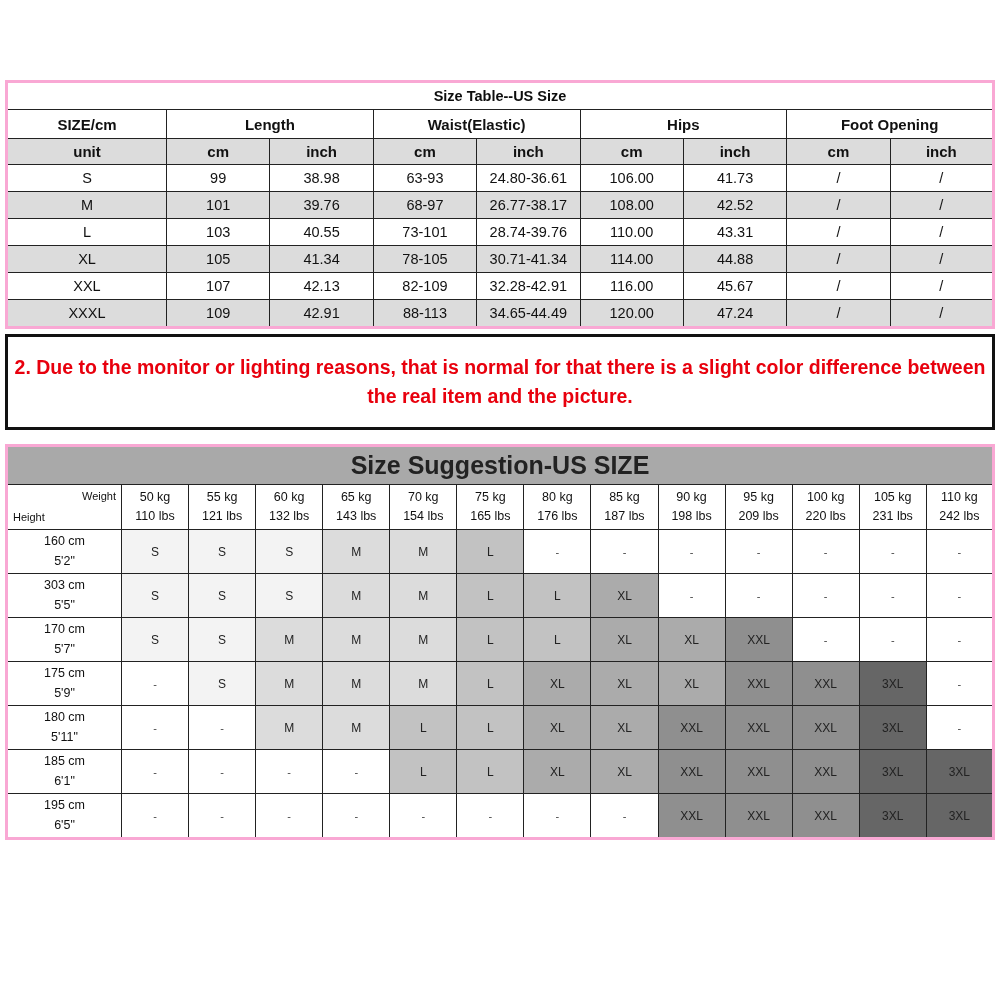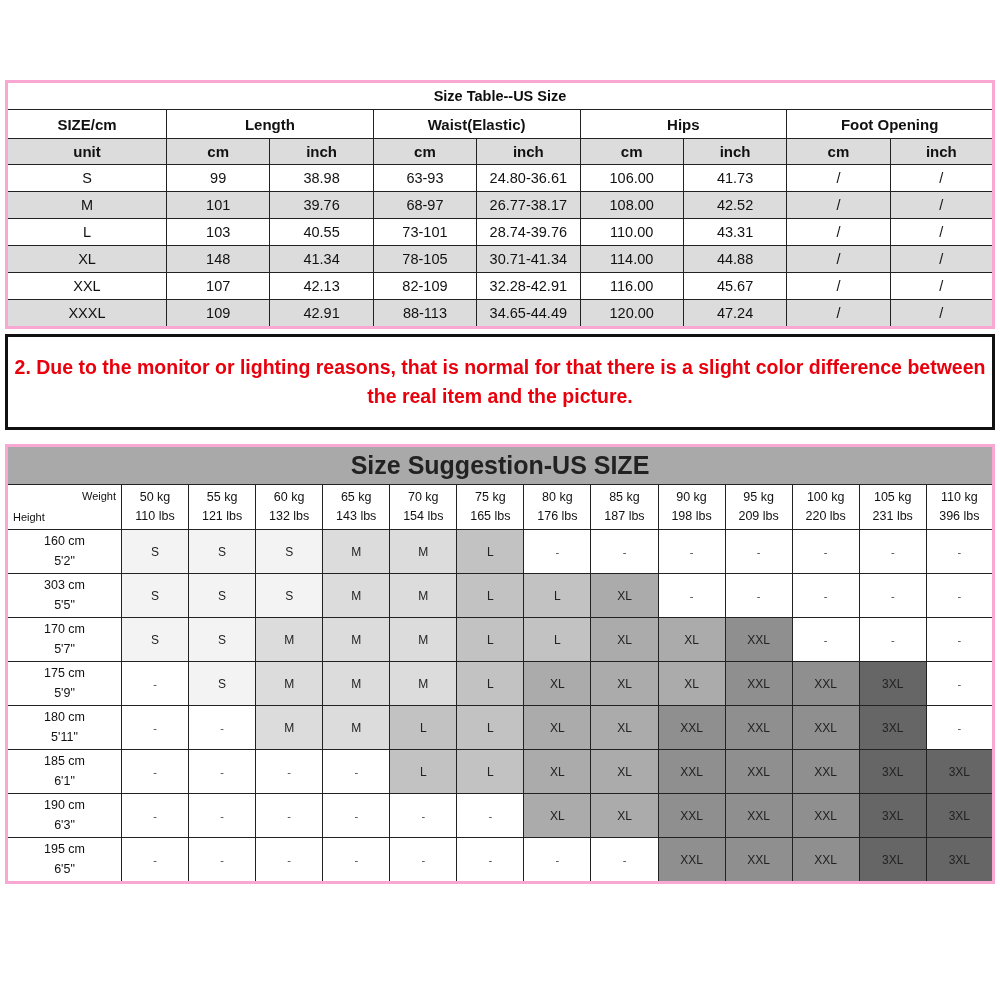--- a/index.html
+++ b/index.html
@@ -102,21 +102,21 @@
           <td>40.55</td>
           <td>73-101</td>
           <td>28.74-39.76</td>
           <td>110.00</td>
           <td>43.31</td>
           <td>/</td>
           <td>/</td>
         </tr>
         <tr class="shade">
           <td>XL</td>
-          <td>148</td>
+          <td>105</td>
           <td>41.34</td>
           <td>78-105</td>
           <td>30.71-41.34</td>
           <td>114.00</td>
           <td>44.88</td>
           <td>/</td>
           <td>/</td>
         </tr>
         <tr>
           <td>XXL</td>
@@ -216,21 +216,21 @@
           <th>
             <div>100 kg</div>
             <div>220 lbs</div>
           </th>
           <th>
             <div>105 kg</div>
             <div>231 lbs</div>
           </th>
           <th>
             <div>110 kg</div>
-            <div>396 lbs</div>
+            <div>242 lbs</div>
           </th>
         </tr>
     </tbody>
     <tbody id="t2-body">
         <tr>
           <th class="hhead">
             <div>160 cm</div>
             <div>5'2"</div>
           </th>
           <td style="background: rgb(243, 243, 243);">S</td>
@@ -337,39 +337,20 @@
           <td style="background: rgb(171, 171, 171);">XL</td>
           <td style="background: rgb(171, 171, 171);">XL</td>
           <td style="background: rgb(143, 143, 143);">XXL</td>
           <td style="background: rgb(143, 143, 143);">XXL</td>
           <td style="background: rgb(143, 143, 143);">XXL</td>
           <td style="background: rgb(102, 102, 102);">3XL</td>
           <td style="background: rgb(102, 102, 102);">3XL</td>
         </tr>
         <tr>
           <th class="hhead">
-            <div>190 cm</div>
-            <div>6'3"</div>
-          </th>
-          <td class="dash" style="background: rgb(255, 255, 255);">-</td>
-          <td class="dash" style="background: rgb(255, 255, 255);">-</td>
-          <td class="dash" style="background: rgb(255, 255, 255);">-</td>
-          <td class="dash" style="background: rgb(255, 255, 255);">-</td>
-          <td class="dash" style="background: rgb(255, 255, 255);">-</td>
-          <td class="dash" style="background: rgb(255, 255, 255);">-</td>
-          <td style="background: rgb(171, 171, 171);">XL</td>
-          <td style="background: rgb(171, 171, 171);">XL</td>
-          <td style="background: rgb(143, 143, 143);">XXL</td>
-          <td style="background: rgb(143, 143, 143);">XXL</td>
-          <td style="background: rgb(143, 143, 143);">XXL</td>
-          <td style="background: rgb(102, 102, 102);">3XL</td>
-          <td style="background: rgb(102, 102, 102);">3XL</td>
-        </tr>
-        <tr>
-          <th class="hhead">
             <div>195 cm</div>
             <div>6'5"</div>
           </th>
           <td class="dash" style="background: rgb(255, 255, 255);">-</td>
           <td class="dash" style="background: rgb(255, 255, 255);">-</td>
           <td class="dash" style="background: rgb(255, 255, 255);">-</td>
           <td class="dash" style="background: rgb(255, 255, 255);">-</td>
           <td class="dash" style="background: rgb(255, 255, 255);">-</td>
           <td class="dash" style="background: rgb(255, 255, 255);">-</td>
           <td class="dash" style="background: rgb(255, 255, 255);">-</td>

